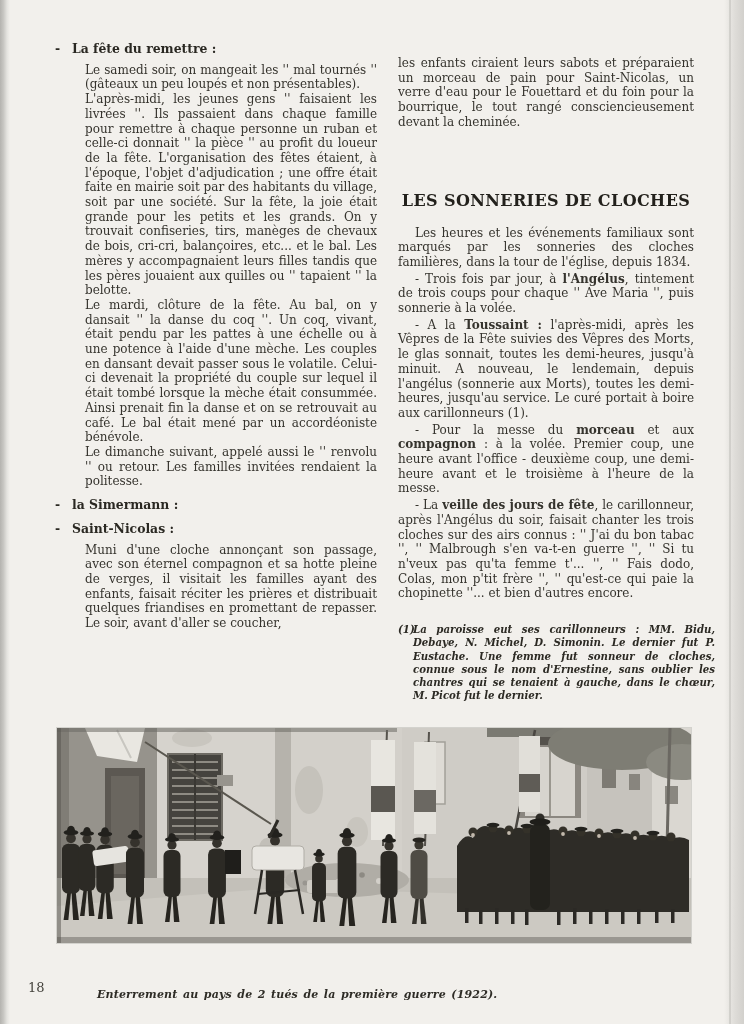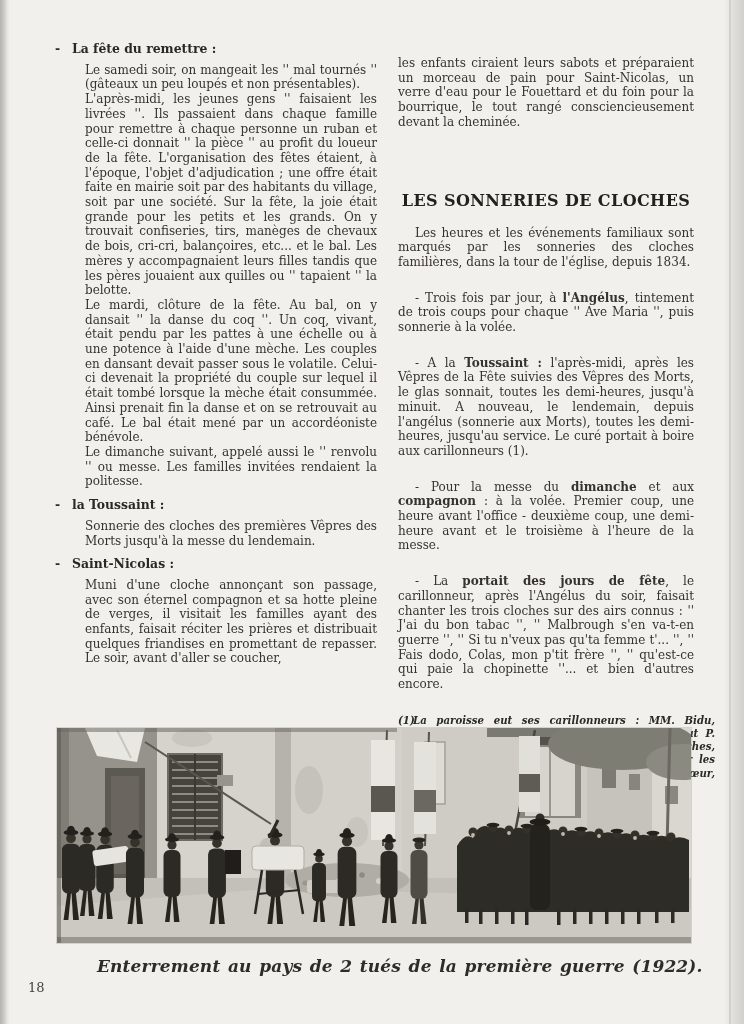--- a/index.html
+++ b/index.html
@@ -36,40 +36,40 @@
   .sec-body{margin-left:30px;}
   .sec-body p{margin:0;}
 
   .col-right p{margin:0;}
   .col-right .cont{margin-bottom:0;}
   .col-right h2{
     font-size:16px;line-height:18px;margin:62px 0 16px 0;
     font-weight:bold;color:#23211c;letter-spacing:.4px;text-align:center;
   }
   .col-right .indent{text-indent:17px;}
-  .col-right .item{margin-top:21px;}
+  .col-right .item{margin-top:2px;}
 
   .footnote{
     margin-top:22px;
     font-size:10.2px;line-height:13.2px;
     font-style:italic;font-weight:bold;color:#2c2a24;
     position:relative;padding-left:15px;width:302px;text-align:justify;
   }
   .footnote .fn-marker{position:absolute;left:0;top:0;}
 
   
   .photo{
     position:absolute;left:57px;top:728px;width:634px;height:215px;margin:0;
     box-shadow:0 0 0 1px rgba(120,118,112,.25);
   }
   .photo svg{display:block;width:100%;height:100%;}
 
   .caption{
-    position:absolute;left:97px;top:956px;
-    font-size:17px;font-style:italic;font-weight:bold;
+    position:absolute;left:97px;top:988px;
+    font-size:11px;font-style:italic;font-weight:bold;
     color:#2e2c26;letter-spacing:.15px;word-spacing:1.5px;
   }
   .pagenum{
     position:absolute;left:28px;top:980px;
     font-size:13px;color:#45433d;
   }
 </style>
 </head>
 <body>
 
@@ -80,51 +80,48 @@
 <div class="col col-left">
   <div class="sec">
     <div class="sec-head">
       <span class="dash">-</span>
       <span>La fête du remettre :</span>
     </div>
     <div class="sec-body">
       <p>Le samedi soir, on mangeait les '' mal tournés '' (gâteaux un peu loupés et non présentables).</p>
       <p>L'après-midi, les jeunes gens '' faisaient les livrées ''. Ils passaient dans chaque famille pour remettre à chaque personne un ruban et celle-ci donnait '' la pièce '' au profit du loueur de la fête. L'organisation des fêtes étaient, à l'époque, l'objet d'adjudication ; une offre était faite en mairie soit par des habitants du village, soit par une société. Sur la fête, la joie était grande pour les petits et les grands. On y trouvait confiseries, tirs, manèges de chevaux de bois, cri-cri, balançoires, etc... et le bal. Les mères y accompagnaient leurs filles tandis que les pères jouaient aux quilles ou '' tapaient '' la belotte.</p>
       <p>Le mardi, clôture de la fête. Au bal, on y dansait '' la danse du coq ''. Un coq, vivant, était pendu par les pattes à une échelle ou à une potence à l'aide d'une mèche. Les couples en dansant devait passer sous le volatile. Celui-ci devenait la propriété du couple sur lequel il était tombé lorsque la mèche était consummée. Ainsi prenait fin la danse et on se retrouvait au café. Le bal était mené par un accordéoniste bénévole.</p>
-      <p>Le dimanche suivant, appelé aussi le '' renvolu '' ou messe. Les familles invitées rendaient la politesse.</p>
+      <p>Le dimanche suivant, appelé aussi le '' renvolu '' ou retour. Les familles invitées rendaient la politesse.</p>
     </div>
   </div>
   <div class="sec">
     <div class="sec-head">
       <span class="dash">-</span>
-      <span>la Toussaint :</span>
-    </div>
-    <div class="sec-body">
-      <p>Sonnerie des cloches des premières Vêpres des Morts jusqu'à la messe du lendemain.</p>
+      <span>la Simermann :</span>
     </div>
   </div>
   <div class="sec">
     <div class="sec-head">
       <span class="dash">-</span>
       <span>Saint-Nicolas :</span>
     </div>
     <div class="sec-body">
       <p>Muni d'une cloche annonçant son passage, avec son éternel compagnon et sa hotte pleine de verges, il visitait les familles ayant des enfants, faisait réciter les prières et distribuait quelques friandises en promettant de repasser. Le soir, avant d'aller se coucher,</p>
     </div>
   </div>
 </div>
 
 <div class="col col-right">
   <p class="cont">les enfants ciraient leurs sabots et préparaient un morceau de pain pour Saint-Nicolas, un verre d'eau pour le Fouettard et du foin pour la bourrique, le tout rangé consciencieusement devant la cheminée.</p>
   <h2>LES SONNERIES DE CLOCHES</h2>
   <p class="indent">Les heures et les événements familiaux sont marqués par les sonneries des cloches familières, dans la tour de l'église, depuis 1834.</p>
   <p class="indent item">- Trois fois par jour, à <b>l'Angélus</b>, tintement de trois coups pour chaque '' Ave Maria '', puis sonnerie à la volée.</p>
   <p class="indent item">- A la <b>Toussaint :</b> l'après-midi, après les Vêpres de la Fête suivies des Vêpres des Morts, le glas sonnait, toutes les demi-heures, jusqu'à minuit. A nouveau, le lendemain, depuis l'angélus (sonnerie aux Morts), toutes les demi-heures, jusqu'au service. Le curé portait à boire aux carillonneurs (1).</p>
-  <p class="indent item">- Pour la messe du <b>dimanche</b> et aux <b>compagnon</b> : à la volée. Premier coup, une heure avant l'office - deuxième coup, une demi-heure avant et le troisième à l'heure de la messe.</p>
-  <p class="indent item">- La <b>portait des jours de fête</b>, le carillonneur, après l'Angélus du soir, faisait chanter les trois cloches sur des airs connus : '' J'ai du bon tabac '', '' Malbrough s'en va-t-en guerre '', '' Si tu n'veux pas qu'ta femme t'... '', '' Fais dodo, Colas, mon p'tit frère '', '' qu'est-ce qui paie la chopinette ''... et bien d'autres encore.</p>
+  <p class="indent item">- Pour la messe du <b>morceau</b> et aux <b>compagnon</b> : à la volée. Premier coup, une heure avant l'office - deuxième coup, une demi-heure avant et le troisième à l'heure de la messe.</p>
+  <p class="indent item">- La <b>veille des jours de fête</b>, le carillonneur, après l'Angélus du soir, faisait chanter les trois cloches sur des airs connus : '' J'ai du bon tabac '', '' Malbrough s'en va-t-en guerre '', '' Si tu n'veux pas qu'ta femme t'... '', '' Fais dodo, Colas, mon p'tit frère '', '' qu'est-ce qui paie la chopinette ''... et bien d'autres encore.</p>
   <div class="footnote">
     <span class="fn-marker">(1)</span>
     <span>La paroisse eut ses carillonneurs : MM. Bidu, Debaye, N. Michel, D. Simonin. Le dernier fut P. Eustache. Une femme fut sonneur de cloches, connue sous le nom d'Ernestine, sans oublier les chantres qui se tenaient à gauche, dans le chœur, M. Picot fut le dernier.</span>
   </div>
 </div>
 
 <figure class="photo">
   <svg viewBox="0 0 634 215" preserveAspectRatio="none">
 
     <rect x="0" y="0" width="634" height="215" fill="#c9c6c0"></rect>

